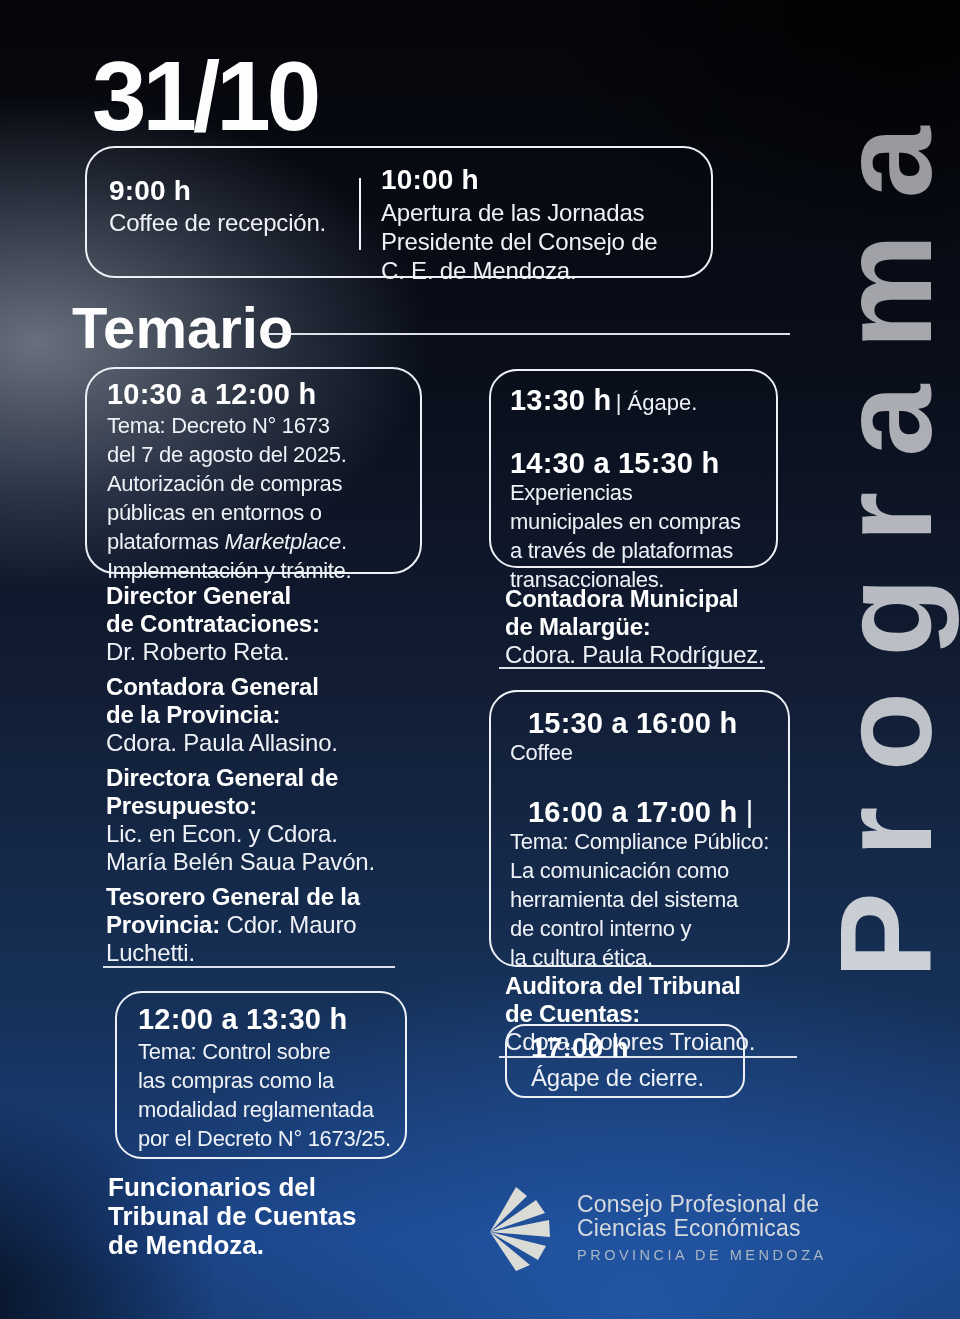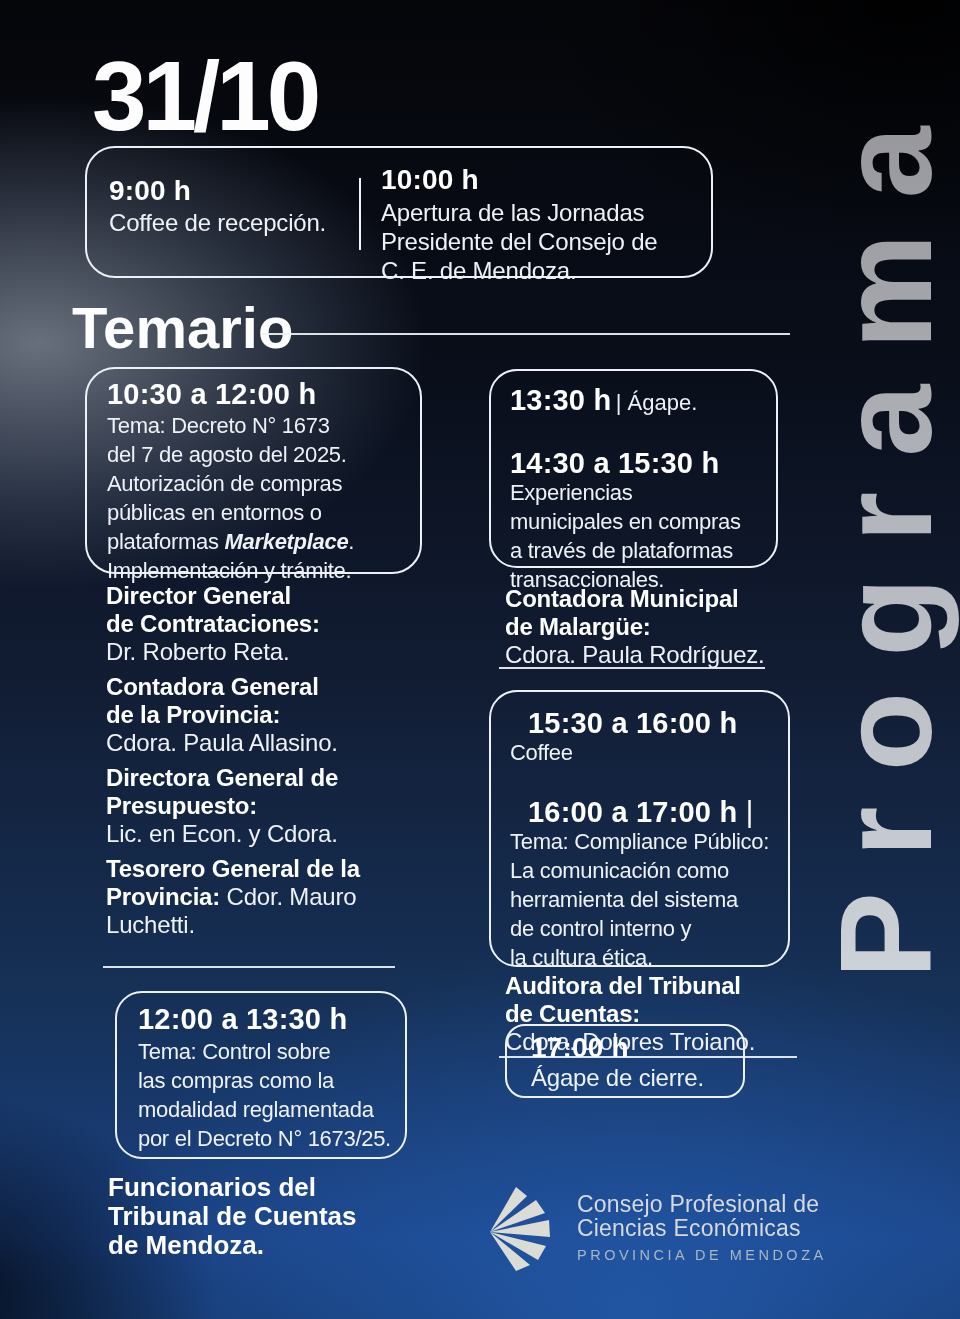--- a/index.html
+++ b/index.html
@@ -15,21 +15,21 @@
       radial-gradient(ellipse 880px 560px at 66% 100%, rgba(37,95,180,0.75), rgba(37,95,180,0) 66%),
       linear-gradient(180deg, #05060a 0%, #090e1a 28%, #121d34 52%, #163158 76%, #1a4182 94%, #16396f 100%);
   }
   
   .box { position:absolute; border:2px solid #edf1f7; border-radius:30px; }
   .hline { position:absolute; height:2px; background:rgba(238,242,248,0.92); }
   .t-h  { font-size:29px; font-weight:700; color:#ffffff; letter-spacing:0.2px; white-space:nowrap; }
   .bl   { font-size:22px; line-height:29px; color:#eef1f6; letter-spacing:-0.3px; white-space:nowrap; }
   .note { font-size:22px; font-weight:400; color:#eef1f6; }
   .pipe { font-weight:400; }
-  .em-i { font-weight:700; font-style:italic;text-align:center; }
+  .em-i { font-weight:400; font-style:italic;text-align:center; }
   .sp p { margin:0 0 7px 0; }
   .sp .b { font-size:24px; font-weight:700; line-height:28px; color:#ffffff; letter-spacing:-0.2px; white-space:nowrap; }
   .sp .r { font-size:24px; font-weight:400; line-height:28px; color:#eef1f6; letter-spacing:-0.2px; white-space:nowrap; }
   .sp .rin { font-weight:400; color:#eef1f6; }
   
   .date {
     position:absolute; left:92px; top:40px;
     font-size:98px; font-weight:700; letter-spacing:-4px; color:#fdfdfd;
   }
   .banner {
@@ -124,20 +124,21 @@
     </p>
     <p>
       <span class="b">Contadora General</span><br>
       <span class="b">de la Provincia:</span><br>
       <span class="r">Cdora. Paula Allasino.</span>
     </p>
     <p>
       <span class="b">Directora General de</span><br>
       <span class="b">Presupuesto:</span><br>
       <span class="r">Lic. en Econ. y Cdora.</span><br>
+      <span class="r">María Belén Saua Pavón.</span>
     </p>
     <p>
       <span class="b">Tesorero General de la</span><br>
       <span class="b"><span>Provincia:</span> <span class="rin">Cdor. Mauro</span></span><br>
       <span class="r">Luchetti.</span>
     </p>
   </div>
 
   <div class="hline ldiv"></div>
 

